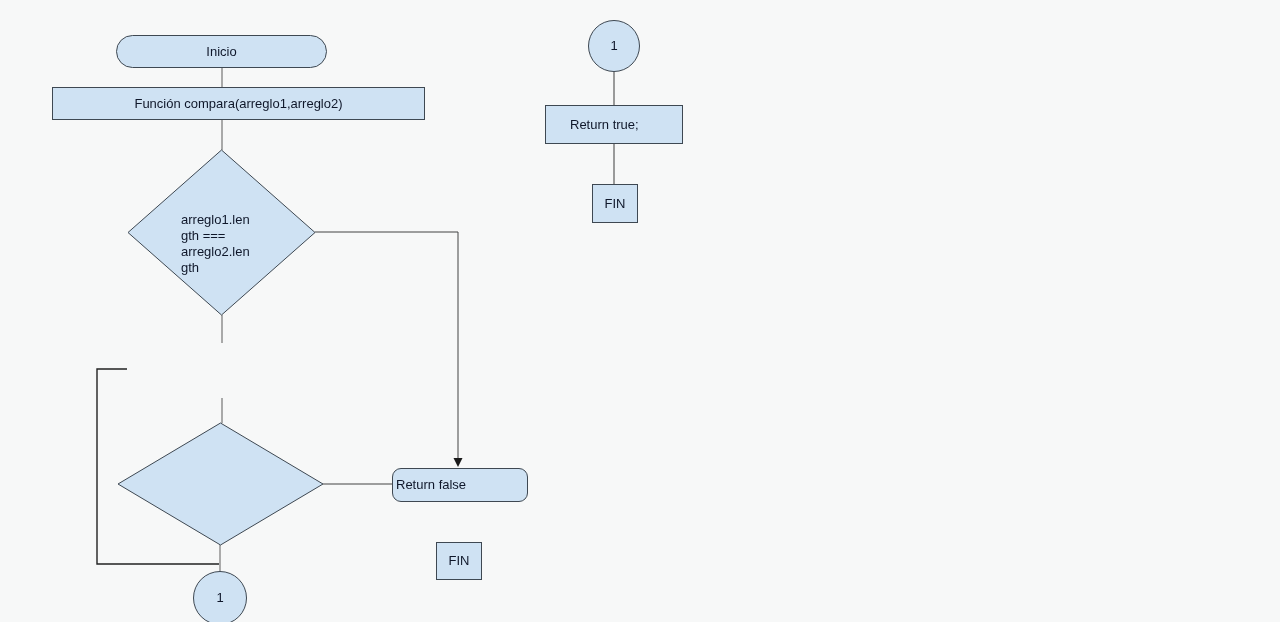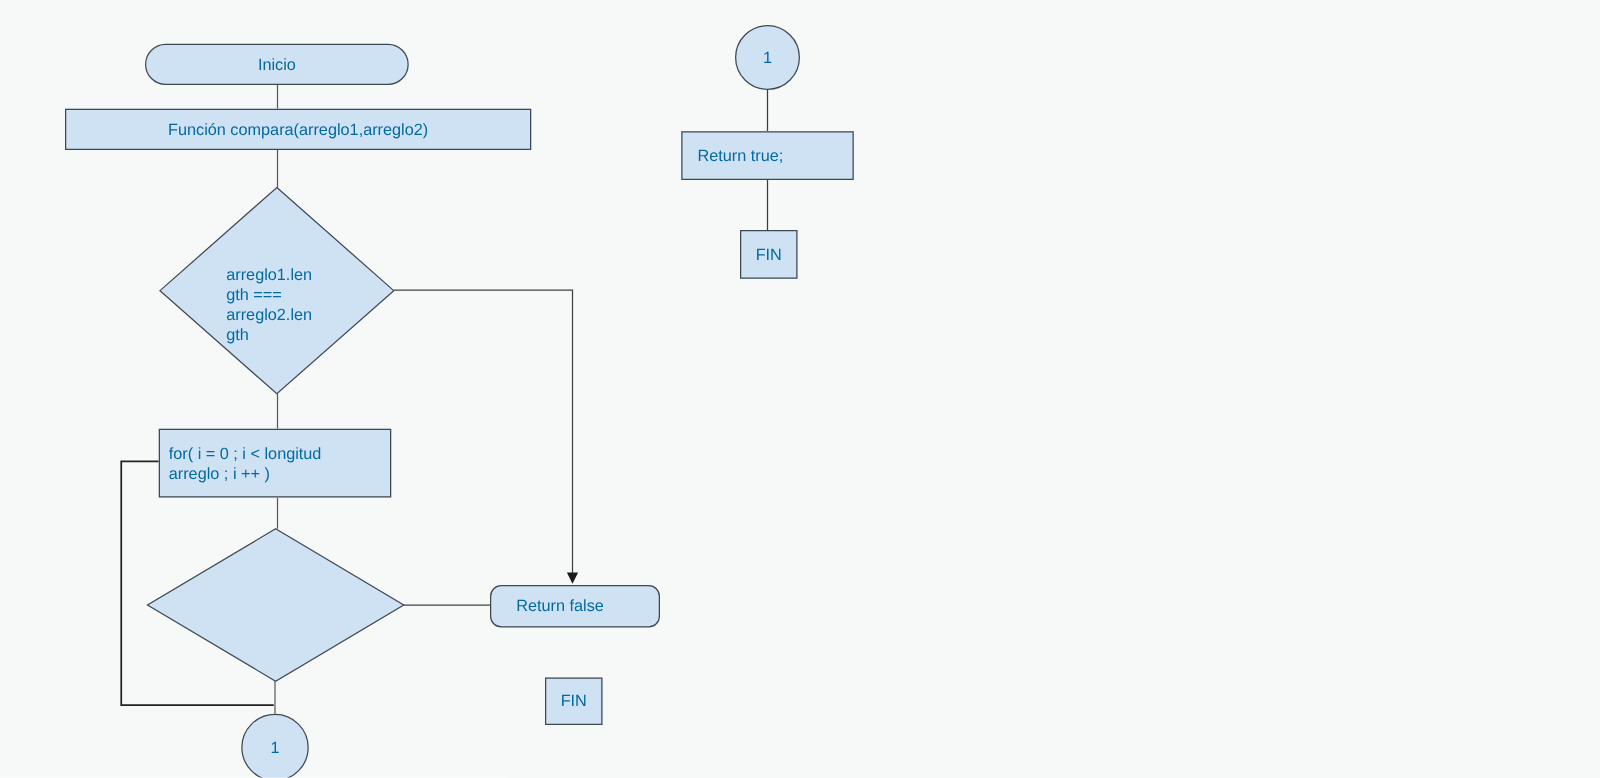--- a/index.html
+++ b/index.html
@@ -4,21 +4,21 @@
 <style>
   html, body { margin: 0; padding: 0; }
   #canvas {
     position: relative;
     width: 1280px;
     height: 622px;
     background: #f7f8f8;
     overflow: hidden;
     font-family: "Liberation Sans", sans-serif;
     font-size: 13px;
-    color: #0369a1;
+    color: #0f172a;
   }
   #connector-layer {
     position: absolute;
     left: 0; top: 0;
     width: 1280px; height: 622px;
   }
   .shape {
     position: absolute;
     box-sizing: border-box;
     background: #cfe2f3;
@@ -81,43 +81,39 @@
 
   <div class="shape" style="left:52px; top:87px; width:373px; height:33px;">
     <span>Función compara(arreglo1,arreglo2)</span>
   </div>
 
   <div class="diamond-label" style="left:181px; top:212px; width:86px;">arreglo1.len
 gth ===
 arreglo2.len
 gth</div>
 
-  <div class="shape left-text pre" style="left:127px; top:343px; width:186px; height:55px; padding-left:7px;">
-    <span class="pre">for( i = 0 ; i &lt; longitud
-arreglo ; i ++ )</span>
-  </div>
 
 
-  <div class="shape rounded left-text" style="left:392px; top:468px; width:136px; height:34px; padding-left:20px;">
+  <div class="shape rounded left-text" style="left:392px; top:468px; width:136px; height:34px; padding-left:3px;">
     <span>Return false</span>
   </div>
 
   <div class="shape" style="left:436px; top:542px; width:46px; height:38px;">
     <span>FIN</span>
   </div>
 
   <div class="shape circle" style="left:193px; top:571px; width:54px; height:54px;">
     <span>1</span>
   </div>
 
   <div class="shape circle" style="left:588px; top:20px; width:52px; height:52px;">
     <span>1</span>
   </div>
 
-  <div class="shape left-text" style="left:545px; top:105px; width:138px; height:39px; padding-left:12px;">
+  <div class="shape left-text" style="left:545px; top:105px; width:138px; height:39px; padding-left:24px;">
     <span>Return true;</span>
   </div>
 
   <div class="shape" style="left:592px; top:184px; width:46px; height:39px;">
     <span>FIN</span>
   </div>
 
 </div>
 
 </body></html>

